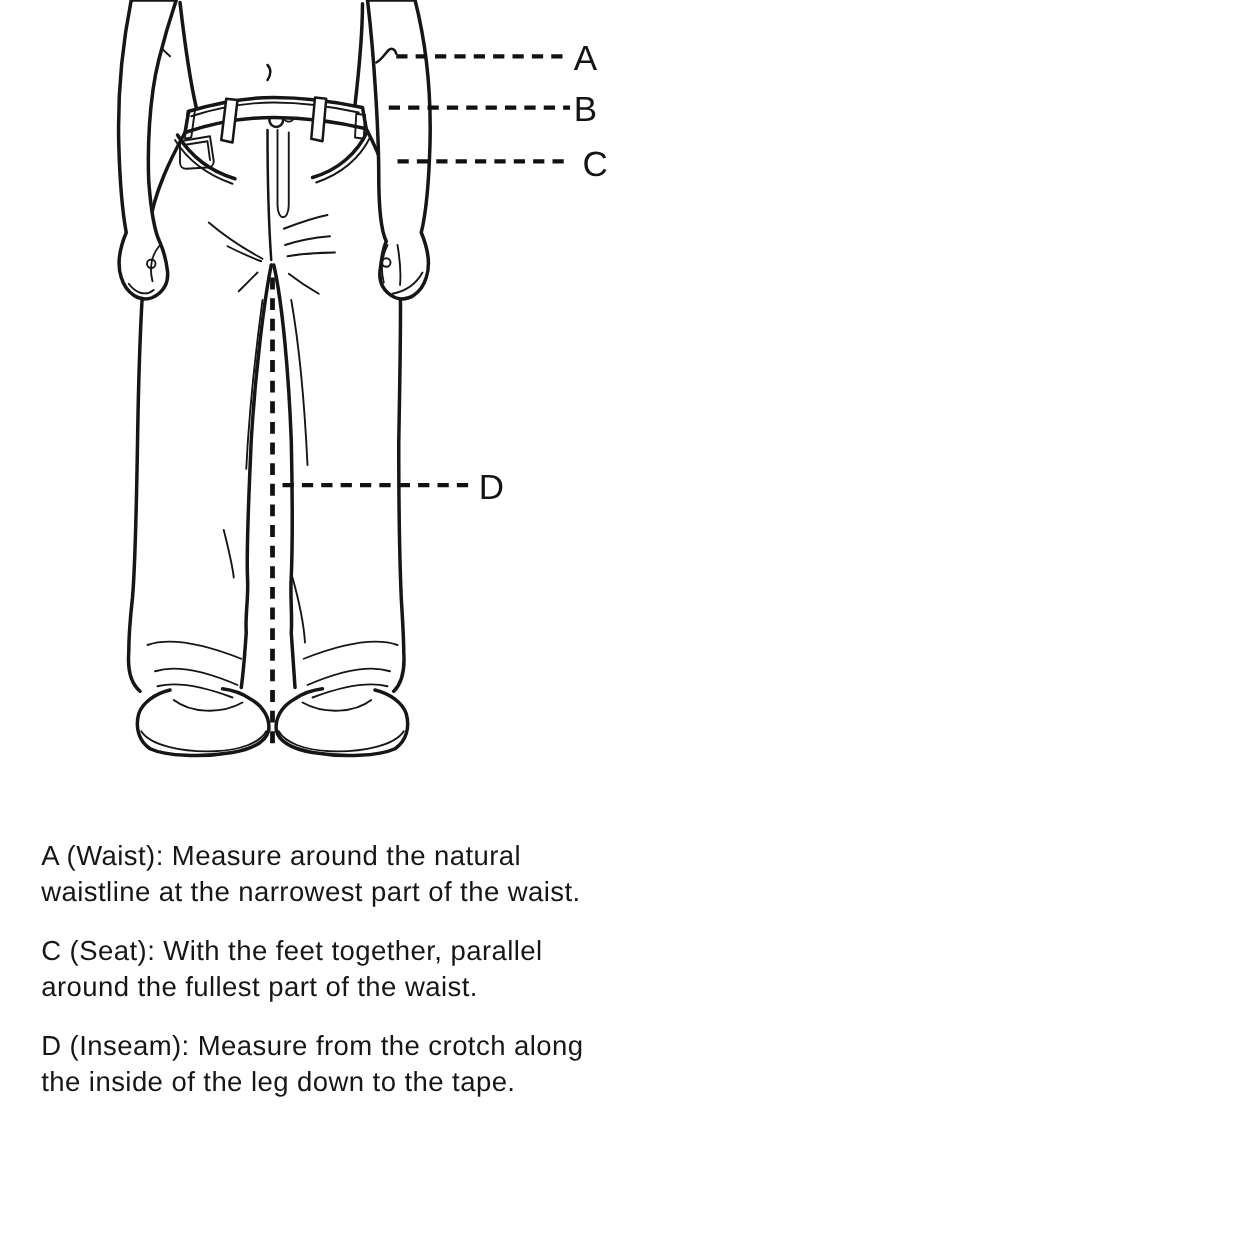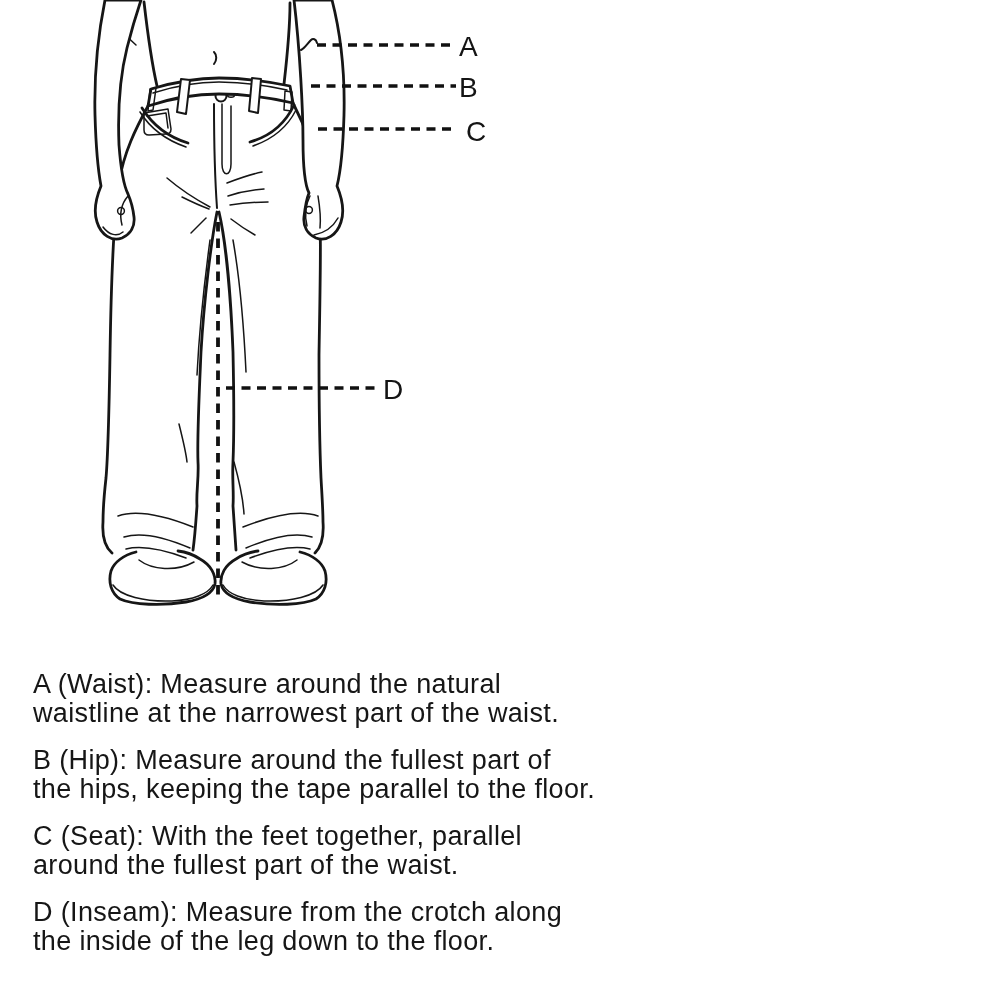--- a/index.html
+++ b/index.html
@@ -8,21 +8,21 @@
   #figure-wrap{position:absolute;left:0;top:0;width:1000px;height:620px;}
   svg .outline{stroke:#161616;fill:none;stroke-linecap:round;stroke-linejoin:round;}
   svg .thin{stroke-width:1.5;}
   svg .mid{stroke-width:2;}
   svg .main{stroke-width:2.8;}
   svg .whitefill{fill:#ffffff;}
   svg .dash{stroke:#111111;stroke-width:3.4;fill:none;stroke-dasharray:9 6.5;}
   svg .dashv{stroke:#111111;stroke-width:3.8;fill:none;stroke-dasharray:9.5 7;}
   svg text.dlabel{font-family:"Liberation Sans",sans-serif;font-size:28px;fill:#141414;}
   #descriptions{position:absolute;left:33px;top:670px;width:620px;}
-  .para{margin:0 0 18px 0;font-size:27px;line-height:29px;letter-spacing:0.35px;}
+  .para{margin:0 0 18px 0;font-size:22px;line-height:29px;letter-spacing:0.35px;}
   .line{white-space:nowrap;}
 </style>
 </head>
 <body>
 
 <div id="page">
 
   <div id="figure-wrap">
     <svg viewBox="0 0 1000 620" width="1000" height="620">
 
@@ -125,26 +125,22 @@
       <text class="dlabel" x="383" y="399">D</text>
     </svg>
   </div>
 
   <div id="descriptions">
     <div class="para">
       <div class="line">A (Waist): Measure around the natural</div>
       <div class="line">waistline at the narrowest part of the waist.</div>
     </div>
     <div class="para">
-      <div class="line">B (Hip): Measure around the fullest part of</div>
-      <div class="line">the hips, keeping the tape parallel to the floor.</div>
-    </div>
-    <div class="para">
       <div class="line">C (Seat): With the feet together, parallel</div>
       <div class="line">around the fullest part of the waist.</div>
     </div>
     <div class="para">
       <div class="line">D (Inseam): Measure from the crotch along</div>
-      <div class="line">the inside of the leg down to the floor.</div>
+      <div class="line">the inside of the leg down to the tape.</div>
     </div>
   </div>
 
 </div>
 
 </body></html>

